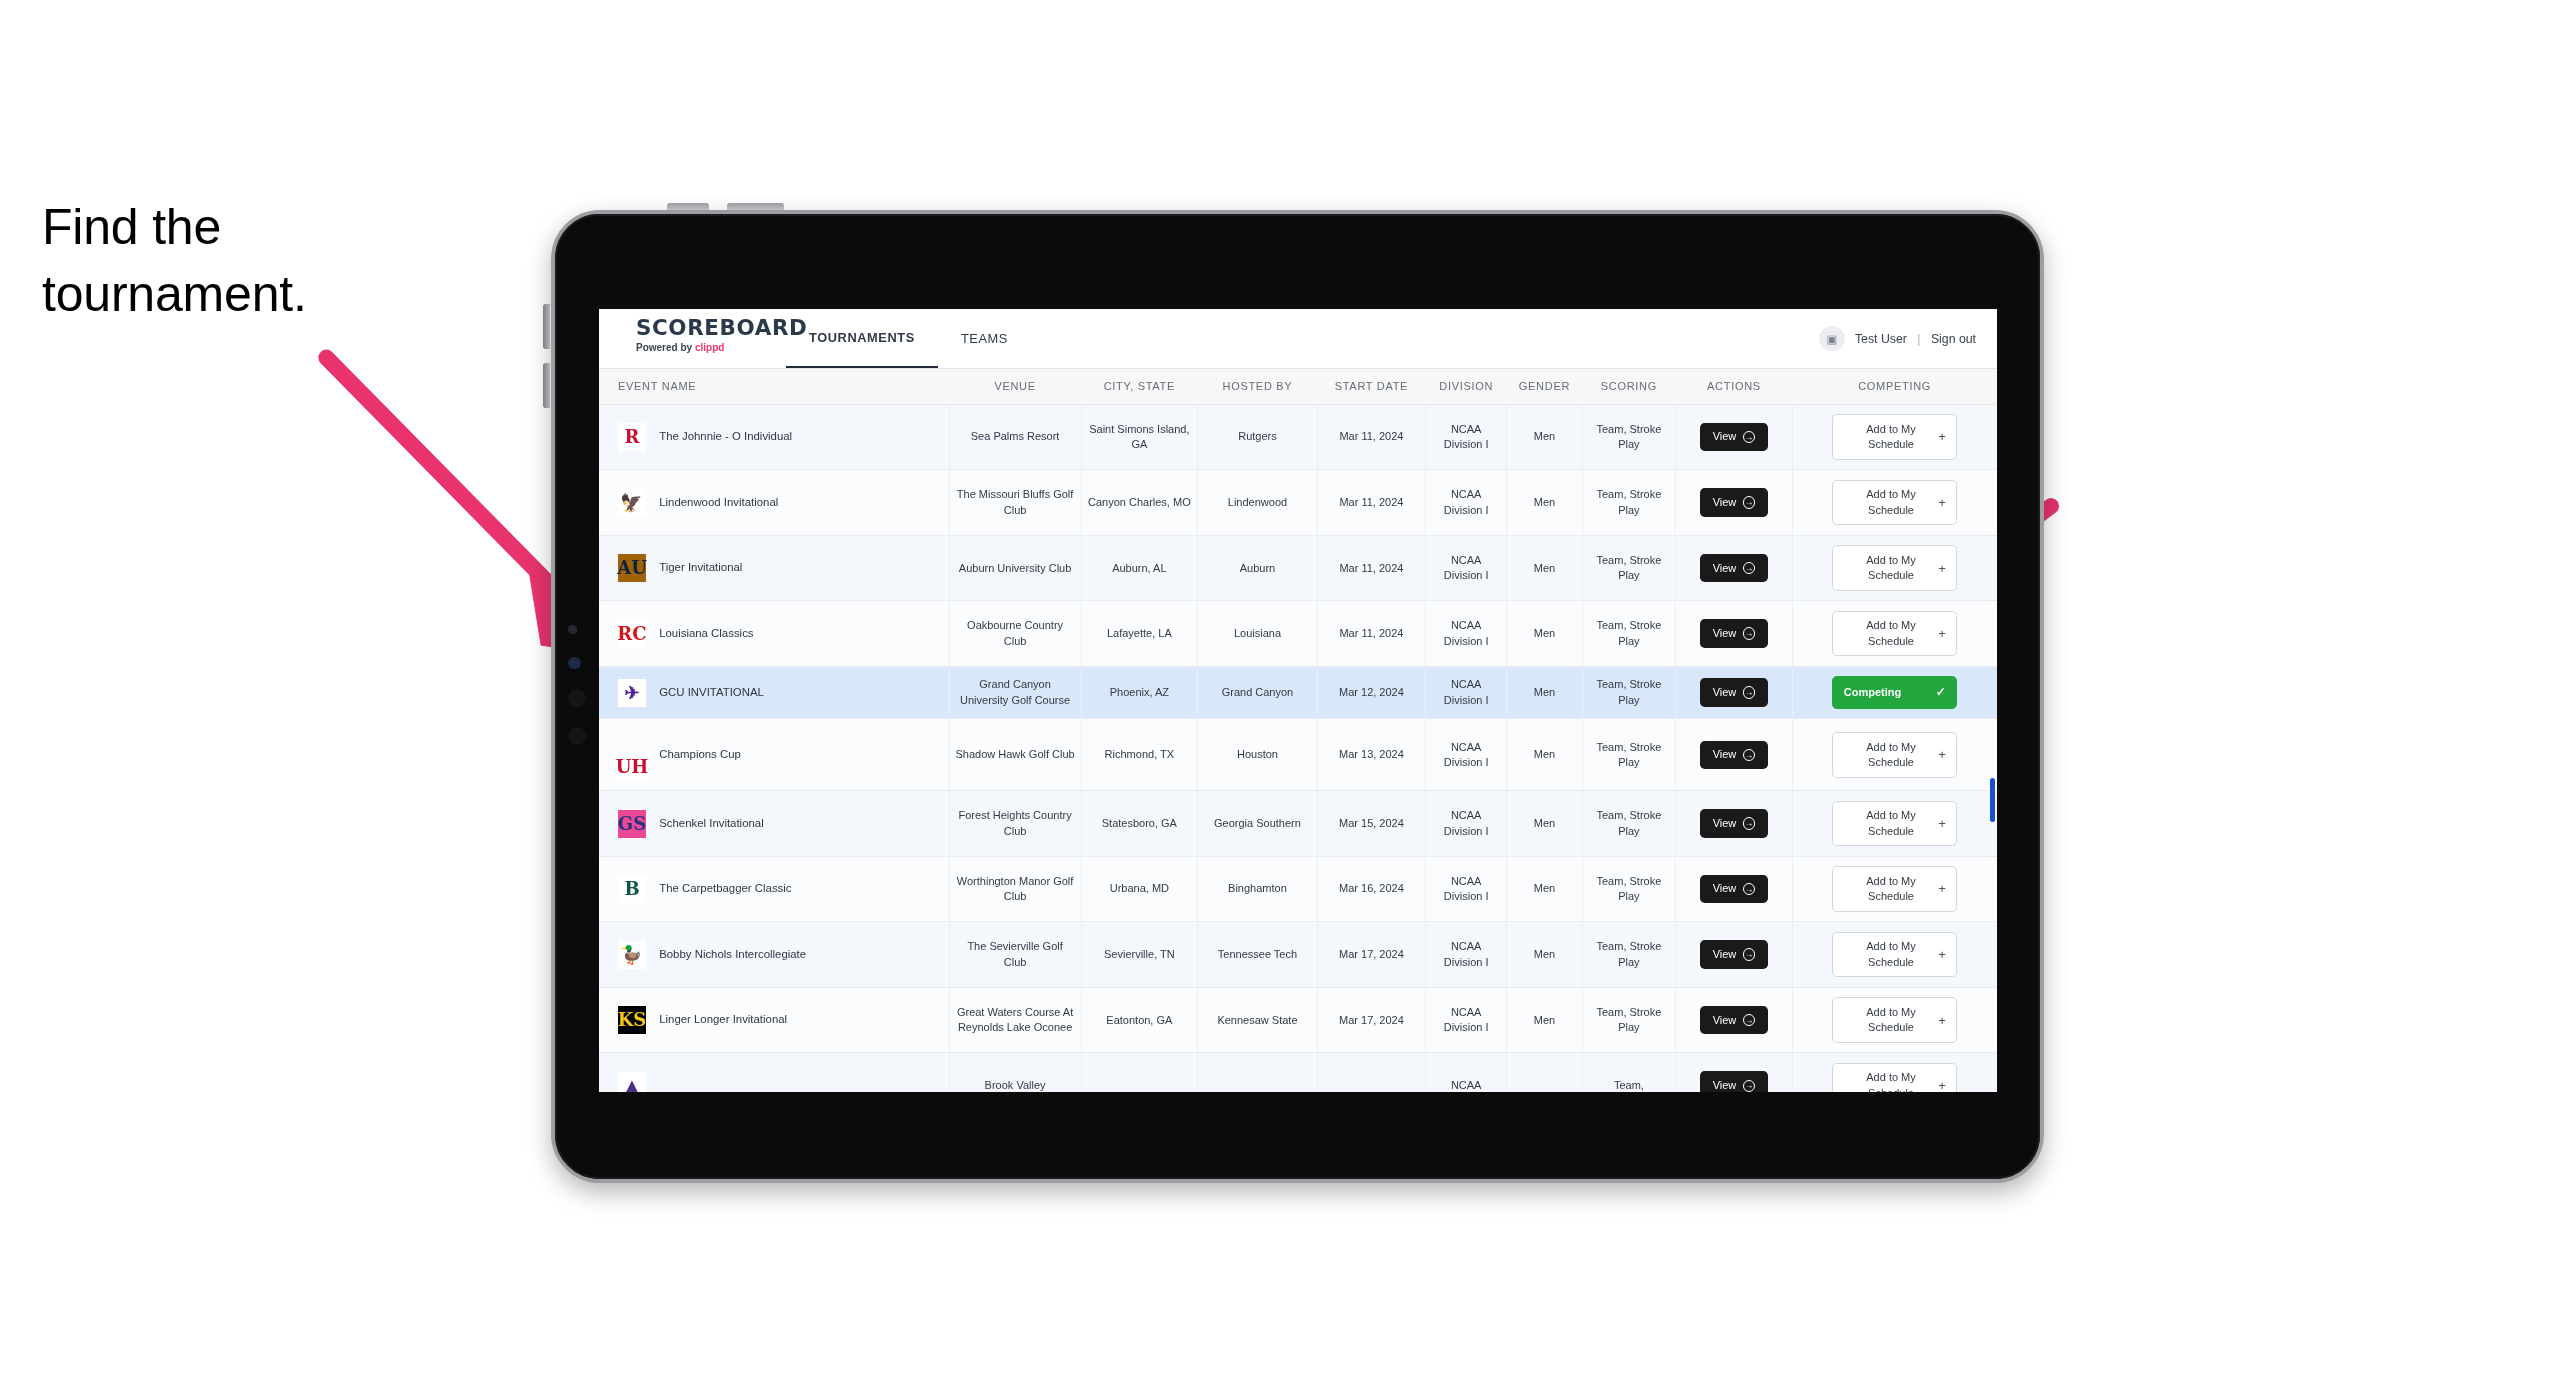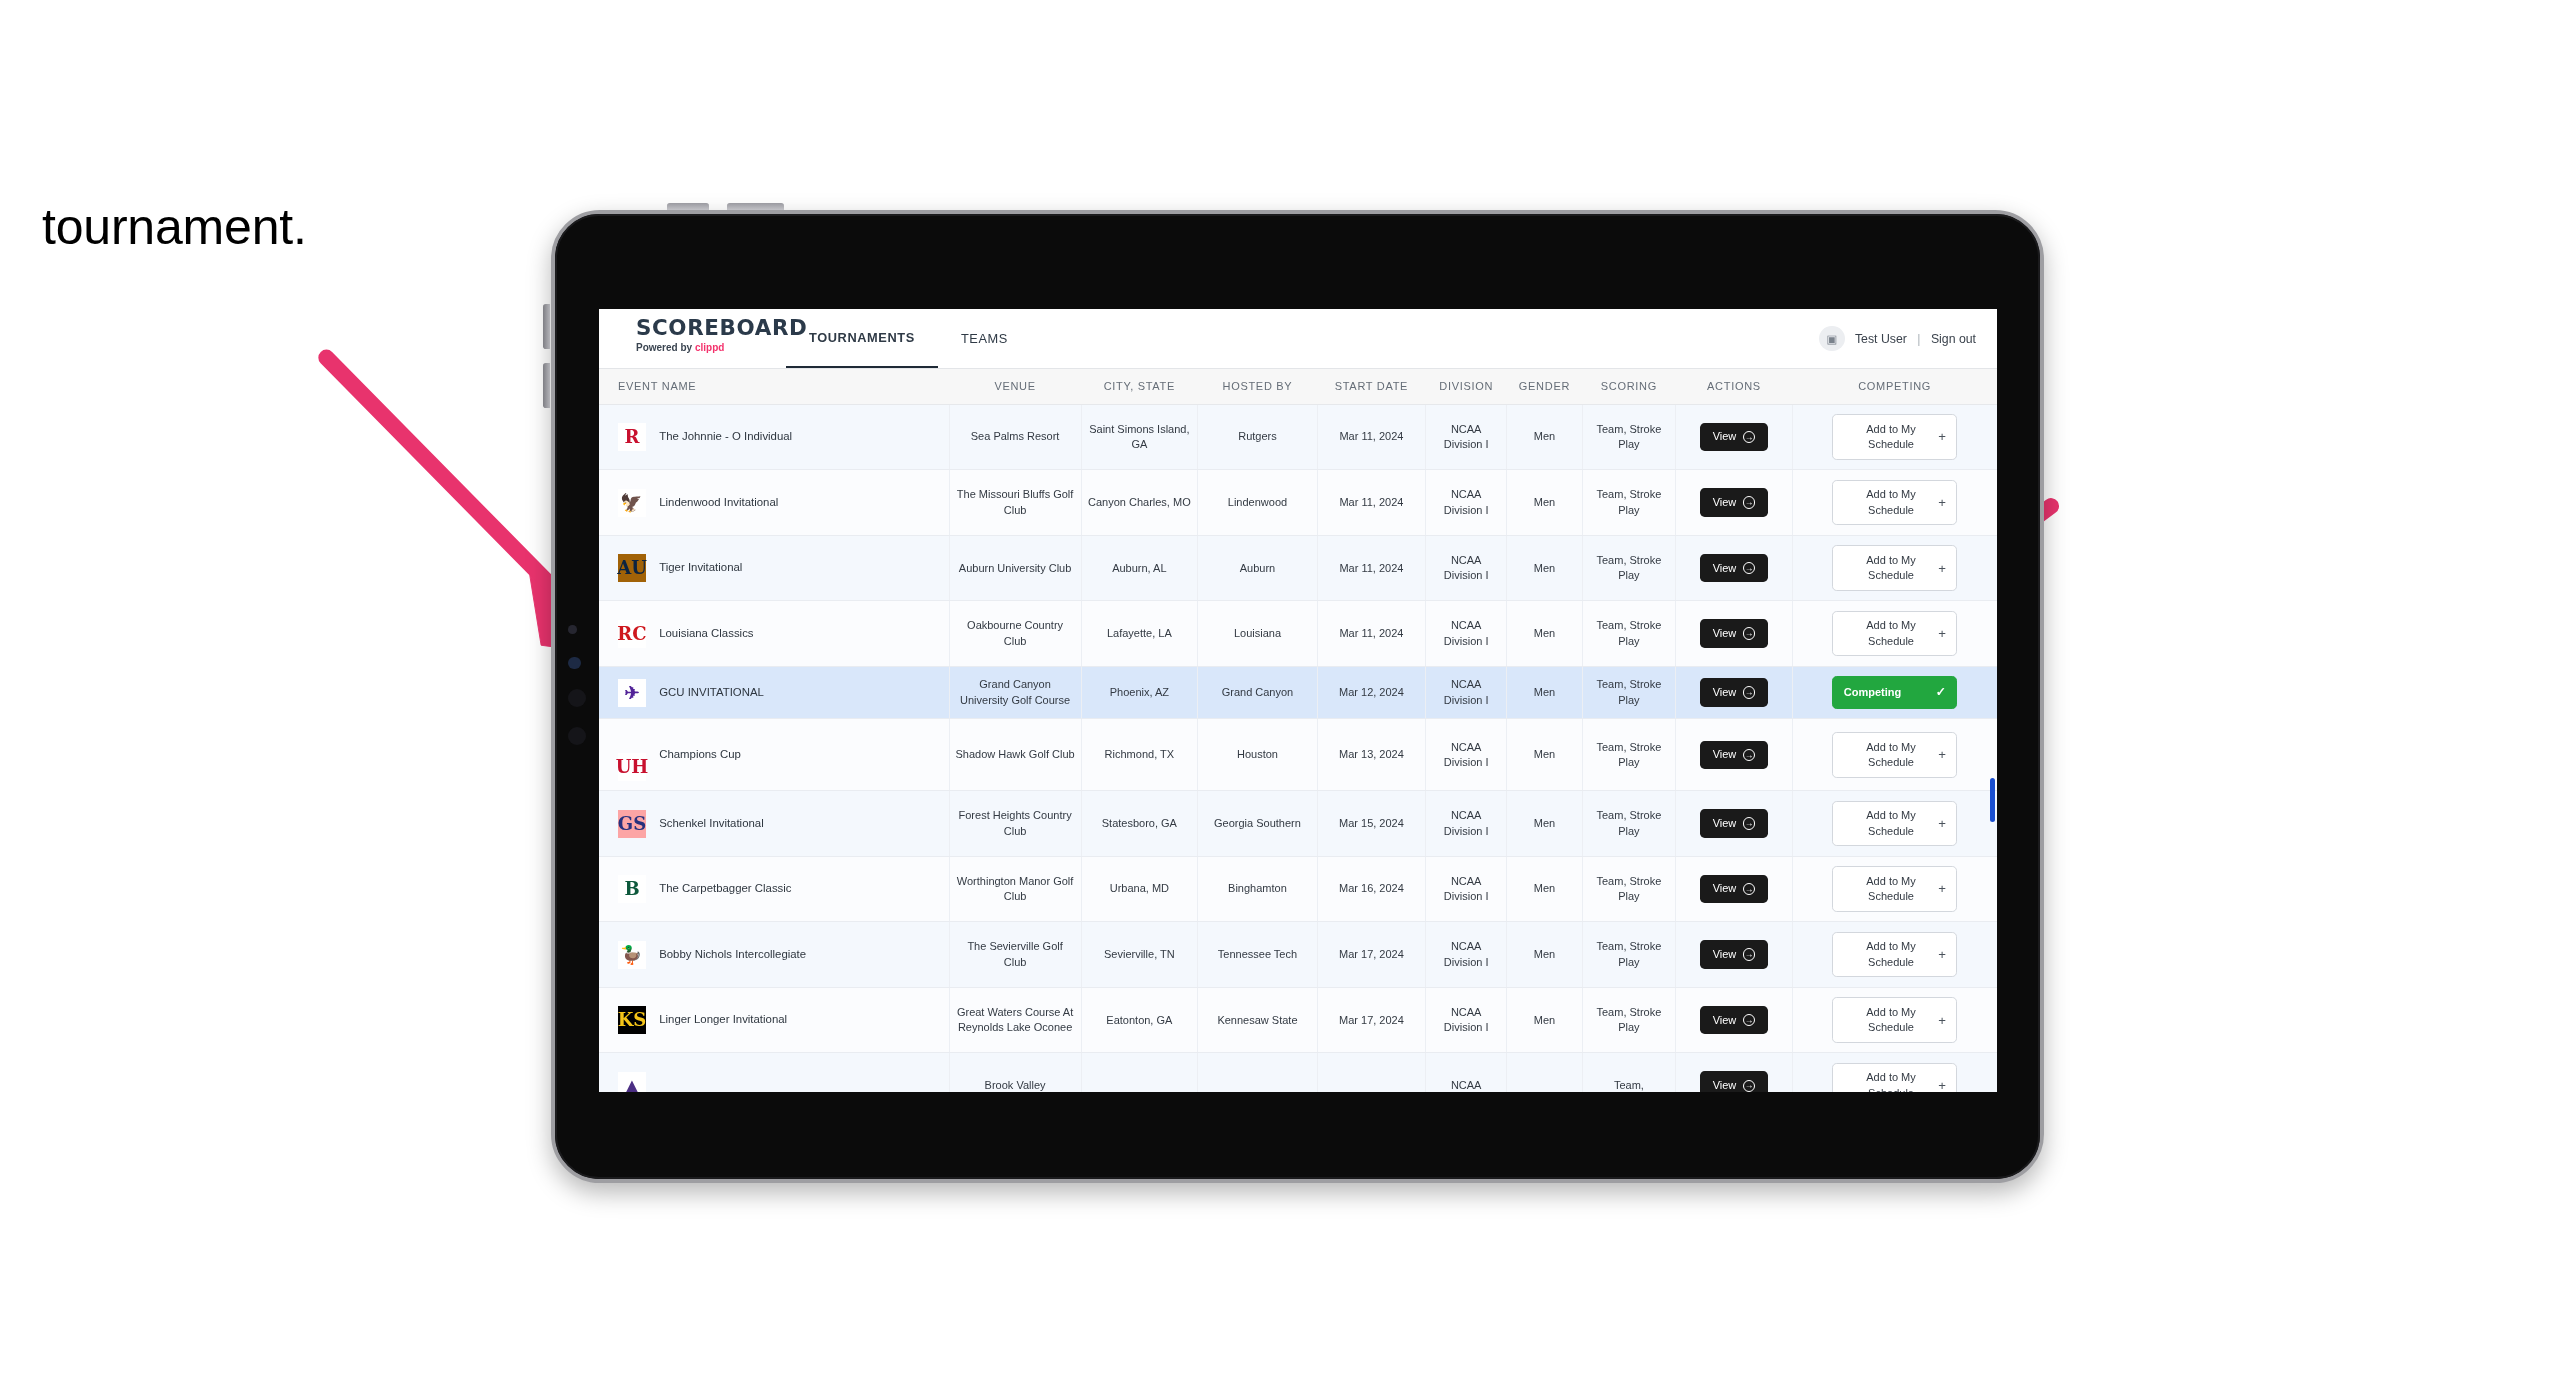--- a/index.html
+++ b/index.html
@@ -164,20 +164,21 @@
     position: absolute; right: 1.9px; top: 409px; width: 4.7px; height: 44px;
     background: #1a4fd0; border-radius: 2.8px;
   }
 </style>
 </head>
 <body>
 
 <div class="stage">
 
   <div class="anno anno-left">
+    <div>Find the</div>
     <div>tournament.</div>
   </div>
 
 
   <svg class="arrow-svg" viewBox="0 0 2723 1465">
     <g fill="#e8336d" stroke="#e8336d">
       <line x1="345" y1="378" x2="608" y2="645" stroke-width="17" stroke-linecap="round"></line>
       <polygon points="560,608 652,693 572,682"></polygon>
     </g>
     <g fill="#e8336d" stroke="#e8336d">
@@ -382,21 +383,21 @@
                       <span class="circ-arrow">→</span>
                     </div></td>
                   <td><div class="btn-add">
                       <span>Add to My Schedule</span>
                       <span class="plus">+</span>
                     </div></td>
                 </tr>
                 <tr class="r-odd">
                   <td class="name-cell">
                     <div class="name-inner">
-                      <div class="logo" style="color: rgb(39, 49, 126); background: #fca5a5;">GS</div>
+                      <div class="logo" style="color: rgb(39, 49, 126); background: #ec4899;">GS</div>
                       <span class="ev-name">Schenkel Invitational</span>
                     </div>
                   </td>
                   <td>Forest Heights Country Club</td>
                   <td>Statesboro, GA</td>
                   <td>Georgia Southern</td>
                   <td>Mar 15, 2024</td>
                   <td>NCAA Division I</td>
                   <td>Men</td>
                   <td>Team, Stroke Play</td>

